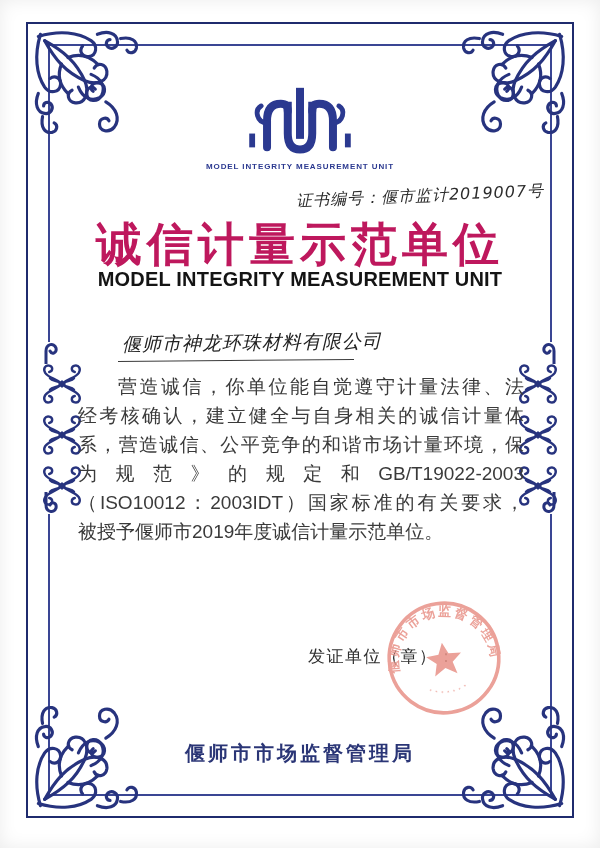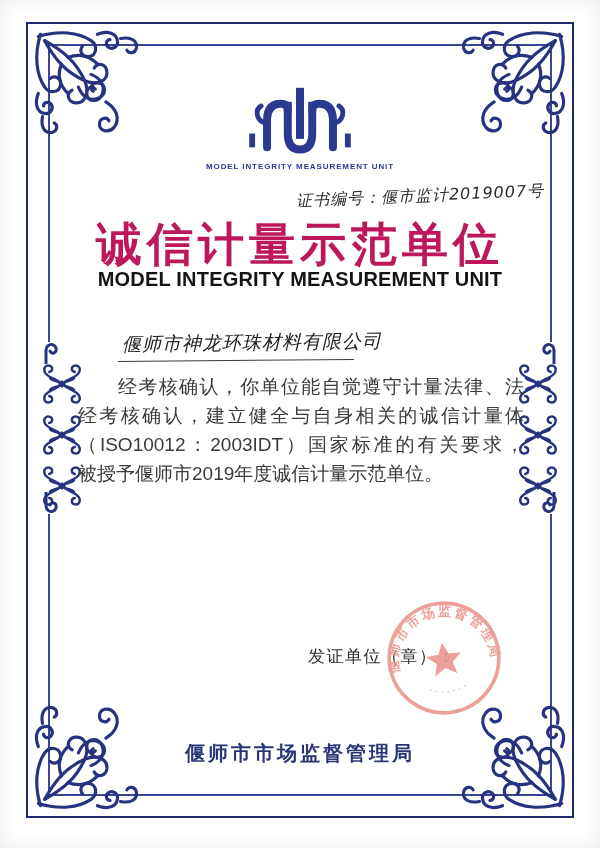--- a/index.html
+++ b/index.html
@@ -177,22 +177,24 @@
     <span>证书编号：</span><span>偃市监计2019007号</span>
   </div>
 
   <div class="title-cn">诚信计量示范单位</div>
   <div class="title-en">MODEL INTEGRITY MEASUREMENT UNIT</div>
 
   <div class="company">偃师市神龙环珠材料有限公司</div>
   <div class="company-underline"></div>
 
   <div class="body-text">
-    <div class="body-line first">经考核确认，你单位能自觉遵守计量法律、法</div>
+    <div class="body-line first">营造诚信，你单位能自觉遵守计量法律、法</div>
     <div class="body-line">经考核确认，建立健全与自身相关的诚信计量体</div>
+    <div class="body-line">系，营造诚信、公平竞争的和谐市场计量环境，保</div>
+    <div class="body-line">为规范》的规定和GB/T19022-2003</div>
     <div class="body-line">（ISO10012：2003IDT）国家标准的有关要求，</div>
     <div class="body-line last">被授予偃师市2019年度诚信计量示范单位。</div>
   </div>
 
   <div class="issuer">发证单位（章）：</div>
   <svg class="seal" viewBox="0 0 120 120">
     <defs>
       <path id="sealArc" d="M 18,80 A 45,45 0 1 1 102,80" fill="none"></path>
       <path id="sealBottomArc" d="M 34,86 A 41,41 0 0 0 86,86" fill="none"></path>
     </defs>

